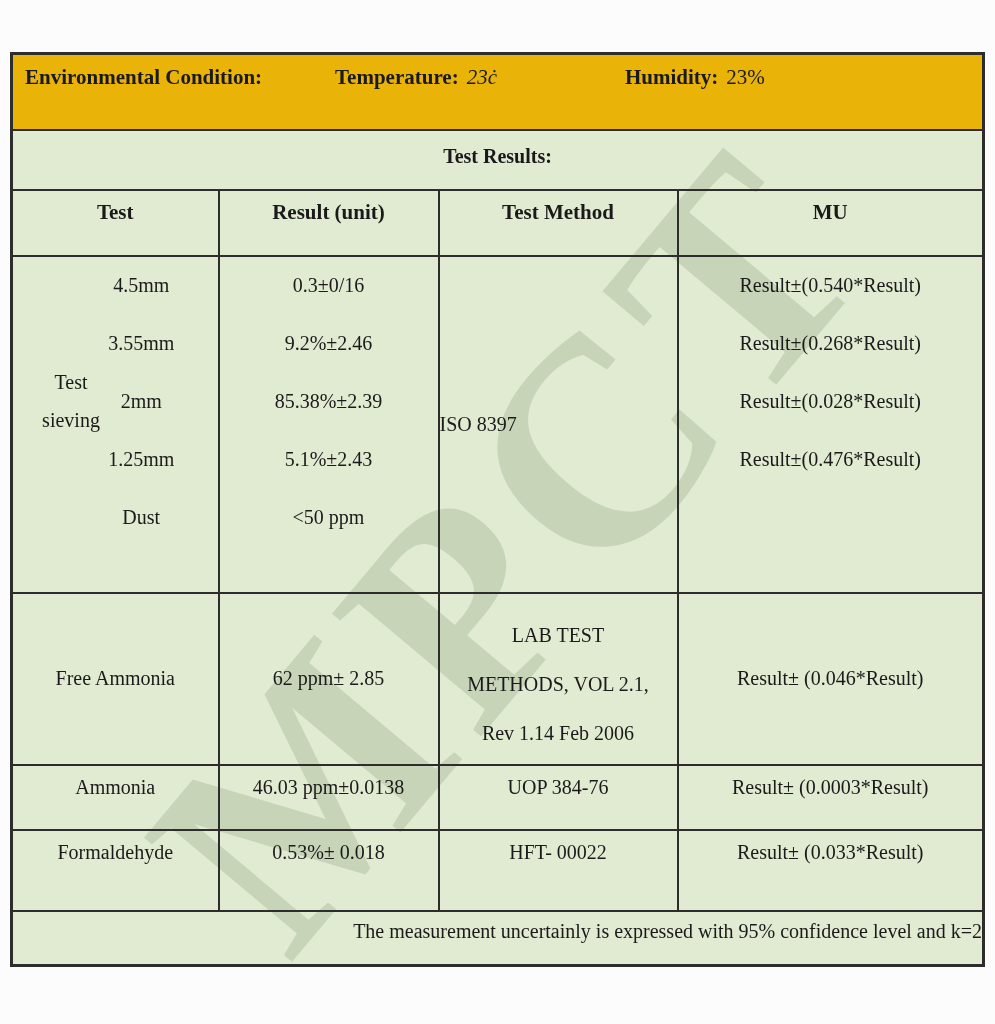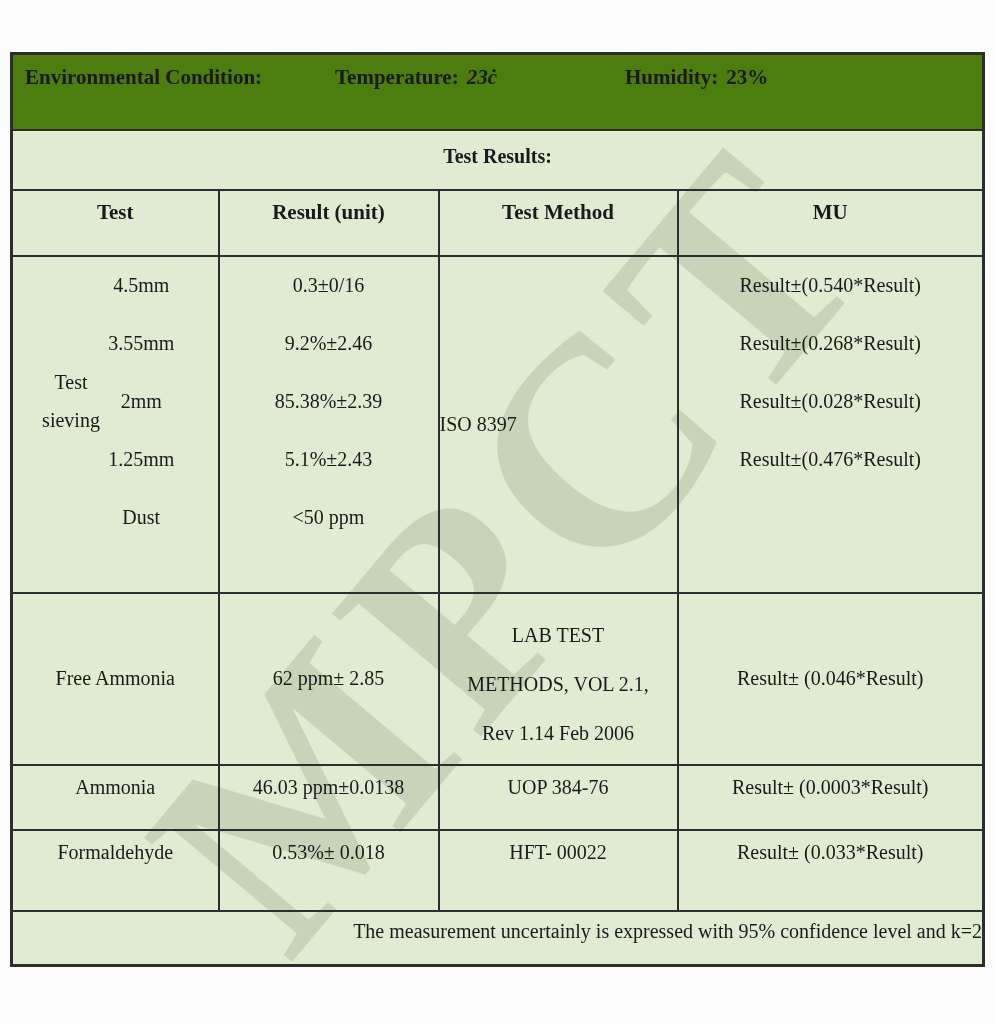--- a/index.html
+++ b/index.html
@@ -31,26 +31,26 @@
   .tbl td,.tbl th{
     border:2px solid #2d2d2d;
     vertical-align:top;padding:0;
     font-size:20px;font-weight:normal;
     background:transparent;
   }
   .bold{font-weight:bold;}
   .ital{font-style:italic;}
   
   tr.band-row{height:66px;}
-  tr.band-row td{background:#4d7c0f;position:relative;}
+  tr.band-row td{background:#eab308;position:relative;}
   .band-item{position:absolute;top:10px;font-size:21px;white-space:nowrap;}
   .band-title{left:12px;}
   .band-temp{left:322px;}
   .band-hum{left:612px;}
-  .band-item .val{margin-left:8px;font-weight:bold;}
+  .band-item .val{margin-left:8px;font-weight:normal;}
   
   tr.title-row{height:52px;}
   tr.title-row td{text-align:center;padding-top:14px;font-weight:bold;font-size:20px;}
   
   tr.head-row{height:57px;}
   tr.head-row th{text-align:center;padding-top:9px;font-weight:bold;font-size:21px;}
   
   tr.r-biuret{height:60px;}
   tr.r-water{height:61px;}
   tr.r-nitrogen{height:57px;}

